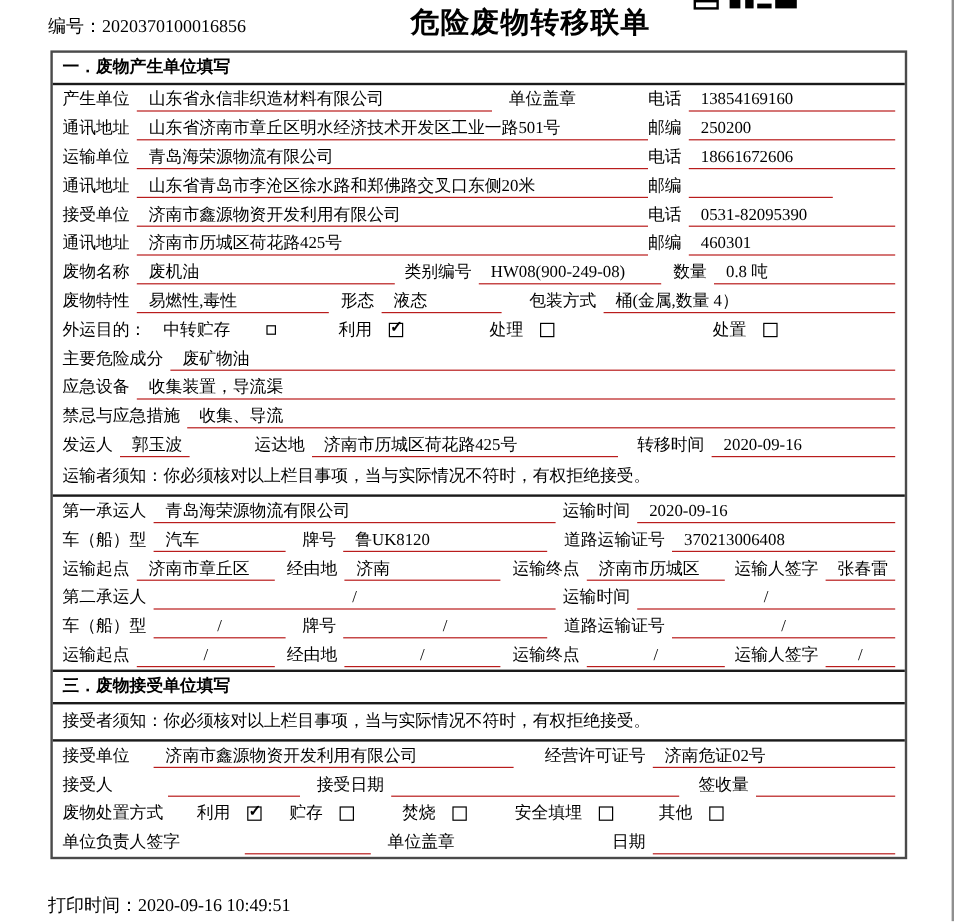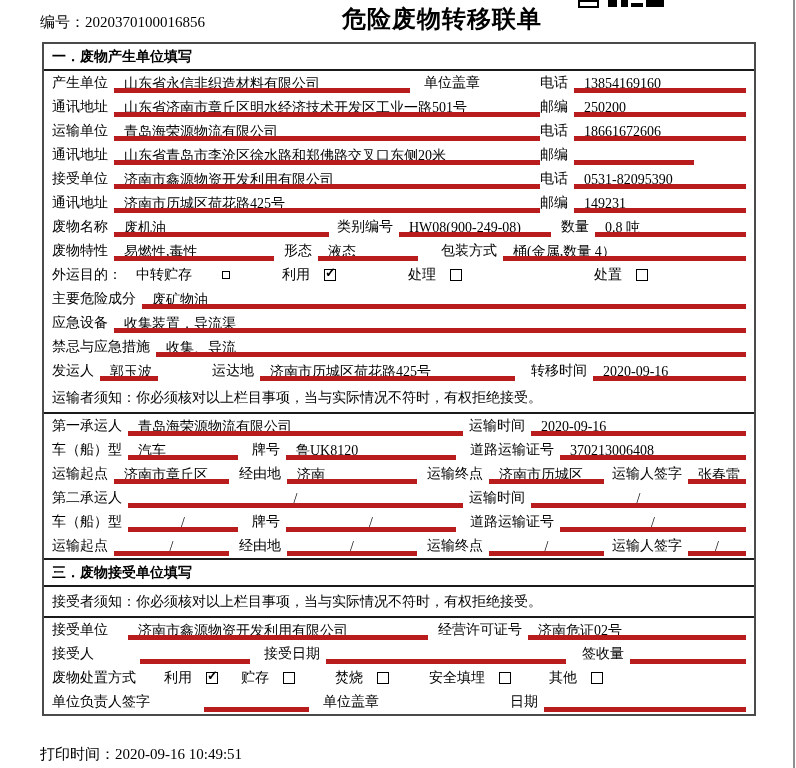--- a/index.html
+++ b/index.html
@@ -12,21 +12,21 @@
   .qr{position:absolute;left:576px;top:0;width:96px;height:9px;}
   .qr div{position:absolute;background:#000;}
   .qr .hollow{background:#fff;border:2px solid #000;box-sizing:border-box;}
   .formtable{position:absolute;left:42px;top:42px;width:714px;box-sizing:border-box;
              border:2px solid #4a4a4a;font-size:14px;background:#fff;}
   .sec-hdr{height:25px;line-height:25px;font-weight:bold;padding:0 8px;border-bottom:2px solid #1a1a1a;}
   .sec-hdr.bt{border-top:2px solid #1a1a1a;}
   .notice{height:29px;line-height:29px;padding:0 8px;border-bottom:2px solid #1a1a1a;}
   .row{display:flex;align-items:center;height:24px;padding:0 8px;}
   .l{white-space:nowrap;margin-right:6px;flex:none;}
-  .u{border-bottom:5px solid #b91c1c;white-space:nowrap;overflow:hidden;
+  .u{border-bottom:1px solid #b91c1c;white-space:nowrap;overflow:hidden;
      padding:0 4px 0 10px;height:19px;line-height:19px;box-sizing:border-box;flex:none;}
   .u.grow{flex:1;}
   .u.ctr{text-align:center;padding-left:4px;}
   .sp{flex:1;}
   .cb{width:12px;height:12px;border:1.5px solid #000;position:relative;flex:none;box-sizing:border-box;}
   .cb.small{width:8px;height:8px;border-width:1px;}
   .cb.checked::after{content:"✓";position:absolute;left:0;top:-5px;font-size:13px;font-weight:bold;}
   .print-line{position:absolute;left:40px;top:745px;font-size:15px;white-space:nowrap;}
 </style>
 </head>
@@ -89,21 +89,21 @@
       <span class="sp"></span>
       <span class="l">电话</span>
       <span class="u" style="width:172px">0531-82095390</span>
     </div>
 
     <div class="row">
       <span class="l">通讯地址</span>
       <span class="u" style="width:426px">济南市历城区荷花路425号</span>
       <span class="sp"></span>
       <span class="l">邮编</span>
-      <span class="u" style="width:172px">149231</span>
+      <span class="u" style="width:172px">460301</span>
     </div>
 
     <div class="row">
       <span class="l">废物名称</span>
       <span class="u" style="width:215px">废机油</span>
       <span class="l" style="margin-left:8px">类别编号</span>
       <span class="u" style="width:152px">HW08(900-249-08)</span>
       <span class="l" style="margin-left:10px">数量</span>
       <span class="u grow">0.8 吨</span>
     </div>
@@ -210,21 +210,21 @@
       <span class="l" style="margin-left:8px">运输人签字</span>
       <span class="u ctr grow">/</span>
     </div>
 
     <div class="sec-hdr bt">三．废物接受单位填写</div>
     <div class="notice">接受者须知：你必须核对以上栏目事项，当与实际情况不符时，有权拒绝接受。</div>
 
     <div class="row">
       <span class="l">接受单位</span>
       <span class="u" style="width:300px;margin-left:14px">济南市鑫源物资开发利用有限公司</span>
-      <span class="l" style="margin-left:10px">经营许可证号</span>
+      <span class="l" style="margin-left:26px">经营许可证号</span>
       <span class="u grow">济南危证02号</span>
     </div>
 
     <div class="row">
       <span class="l">接受人</span>
       <span class="u" style="width:110px;margin-left:40px"></span>
       <span class="l" style="margin-left:14px">接受日期</span>
       <span class="u" style="width:240px"></span>
       <span class="l" style="margin-left:16px">签收量</span>
       <span class="u grow"></span>

